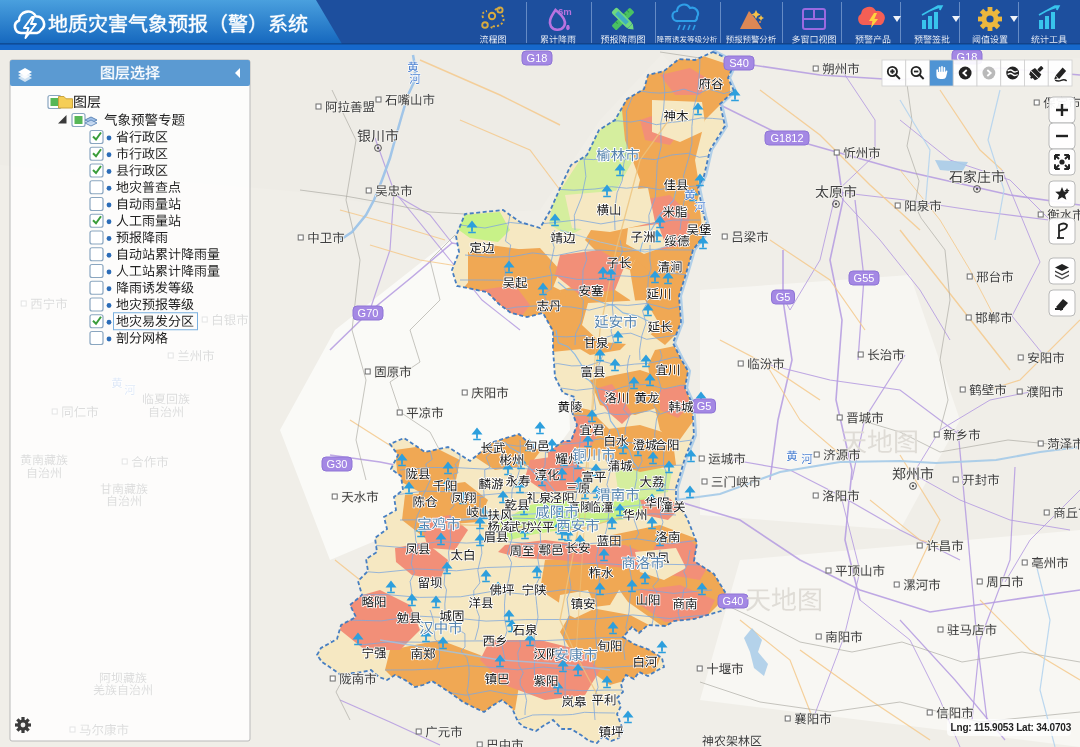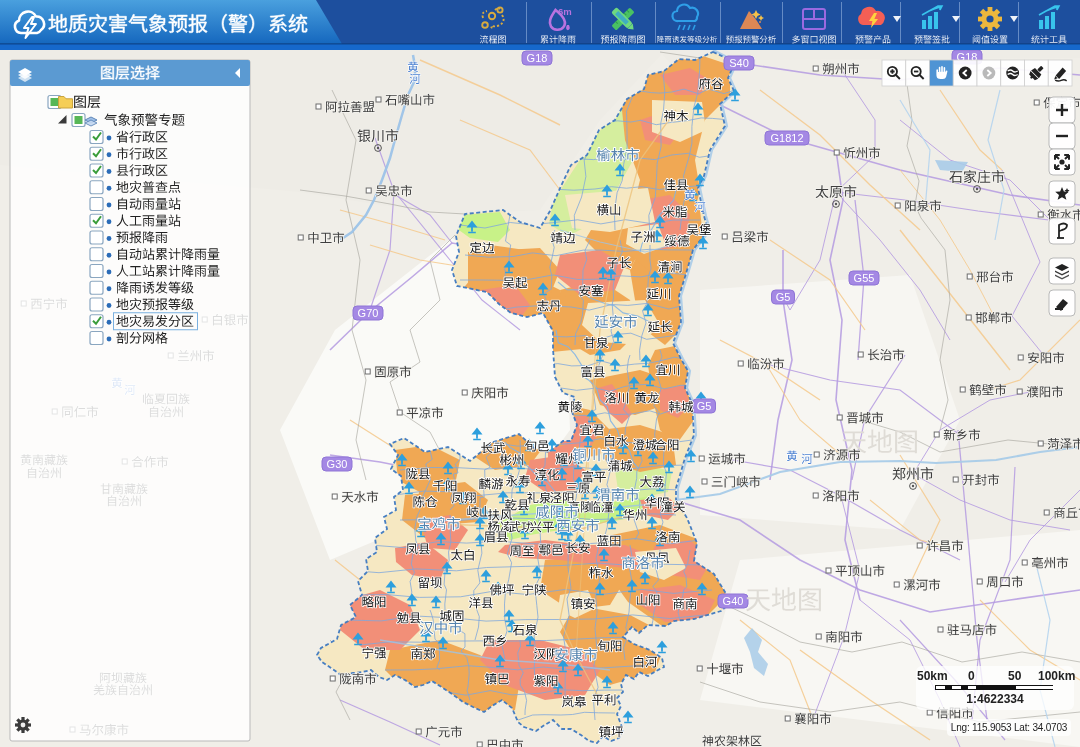--- a/index.html
+++ b/index.html
@@ -14,21 +14,21 @@
 .pt{fill:#fff;stroke:#fff;stroke-width:3;paint-order:stroke}
 .pk{fill:#222}
 #scale{position:absolute;left:916px;top:666px;width:158px;height:44px;background:rgba(255,255,255,0.75);border-radius:6px}
 #scale .row{position:relative;height:16px;font-size:12px;font-weight:bold;color:#222}
 #scale .row span{position:absolute;top:3px}
 #scale .bar{position:relative;margin-left:19px;margin-top:3px;width:118px;height:5px;border:1px solid #111}
 #scale .bar i{position:absolute;top:0;height:3px}
 #scale .bar .b{background:#111}
 #scale .bar .w{background:#fff}
 #scale .ratio{text-align:center;font-size:12px;font-weight:bold;color:#222;margin-top:2px}
-#lnglat{position:absolute;left:947px;top:719px;width:124px;height:17px;background:rgba(255,255,255,0.75);border-radius:4px;font-size:10px;font-weight:normal;color:#222;text-align:center;line-height:17px;letter-spacing:-0.2px;white-space:nowrap}
+#lnglat{position:absolute;left:947px;top:719px;width:124px;height:17px;background:rgba(255,255,255,0.75);border-radius:4px;font-size:10px;font-weight:bold;color:#222;text-align:right;line-height:17px;letter-spacing:-0.2px;white-space:nowrap}
 </style></head><body>
 <div id="stage">
     <svg id="all" width="1080" height="747" viewBox="0 0 1080 747">
       <defs>
         <path id="mk" d="M-5.5,-2.5 L0,-9.5 L5.5,-2.5 Z M-0.9,-2.5 L-0.9,1.5 L0.9,1.5 L0.9,-2.5 Z M-3.8,1.8 L3.8,1.8 L3.8,3.2 L-3.8,3.2 Z"></path>
         <path id="c0" d="M7 -46L7 -38L43 -38C40 -24 30 -9 4 2C6 3 8 6 9 8C35 -3 46 -18 50 -32C58 -13 72 1 92 8C93 6 95 3 97 1C76 -5 62 -19 56 -38L94 -38L94 -46L53 -46C53 -49 53 -53 53 -57L53 -69L89 -69L89 -76L10 -76L10 -69L45 -69L45 -57C45 -53 45 -49 45 -46Z"></path>
         <path id="c1" d="M43 -75L43 -47L32 -43L35 -36L43 -40L43 -8C43 3 46 6 58 6C60 6 80 6 82 6C93 6 95 1 96 -12C94 -13 91 -14 90 -15C89 -4 88 -1 82 -1C78 -1 61 -1 58 -1C51 -1 50 -2 50 -8L50 -43L64 -48L64 -14L71 -14L71 -51L85 -57C85 -41 84 -30 84 -28C83 -25 82 -25 81 -25C80 -25 77 -25 74 -25C75 -24 76 -21 76 -19C79 -19 83 -19 85 -19C88 -20 90 -22 91 -26C92 -30 92 -45 92 -64L92 -65L87 -67L86 -66L84 -65L71 -59L71 -84L64 -84L64 -56L50 -50L50 -75ZM3 -15L6 -8C15 -12 26 -17 37 -22L36 -29L24 -24L24 -53L36 -53L36 -60L24 -60L24 -83L17 -83L17 -60L4 -60L4 -53L17 -53L17 -21C12 -19 7 -17 3 -15Z"></path>
         <path id="c2" d="M38 -28C46 -26 56 -23 61 -20L64 -25C59 -28 49 -31 41 -32ZM28 -15C41 -14 59 -10 68 -6L72 -12C62 -15 44 -19 31 -20ZM8 -80L8 8L16 8L16 4L84 4L84 8L92 8L92 -80ZM16 -3L16 -73L84 -73L84 -3ZM41 -71C36 -63 28 -55 19 -50C21 -49 23 -46 24 -45C28 -47 31 -50 34 -52C37 -49 40 -46 44 -43C36 -39 26 -36 17 -35C19 -33 20 -30 21 -28C31 -31 41 -34 51 -40C59 -35 69 -32 78 -30C79 -31 81 -34 82 -35C74 -37 65 -40 57 -43C64 -48 71 -54 75 -61L71 -63L70 -63L44 -63C45 -65 46 -67 48 -69ZM38 -56L38 -57L64 -57C61 -53 56 -50 51 -46C46 -49 41 -53 38 -56Z"></path>
         <path id="c3" d="M50 -31C54 -25 59 -16 61 -11L68 -14C65 -20 60 -28 56 -34ZM76 -63L76 -48L46 -48L46 -41L76 -41L76 -1C76 0 76 1 74 1C73 1 67 1 61 0C62 3 64 6 64 8C72 8 77 8 80 7C83 5 84 3 84 -1L84 -41L95 -41L95 -48L84 -48L84 -63ZM40 -64C36 -53 30 -40 21 -32C22 -30 24 -27 25 -25C27 -28 30 -31 33 -34L33 8L40 8L40 -45C43 -51 45 -56 47 -62ZM47 -83C48 -80 50 -76 52 -73L11 -73L11 -37C11 -24 11 -7 4 4C6 5 9 7 10 8C18 -4 19 -23 19 -37L19 -66L95 -66L95 -73L60 -73C59 -77 56 -81 54 -85Z"></path>
         <path id="c4" d="M59 -78C68 -71 80 -61 86 -54L92 -59C86 -66 74 -76 65 -82ZM34 -82C27 -73 17 -65 8 -60C10 -58 13 -56 14 -54C23 -60 34 -70 41 -79ZM50 -66C41 -51 22 -37 4 -31C6 -29 7 -26 8 -23C13 -25 18 -28 22 -30L22 8L30 8L30 4L71 4L71 8L79 8L79 -29C83 -27 87 -25 91 -23C92 -26 95 -29 97 -30C81 -36 64 -47 54 -59L56 -62ZM30 -3L30 -25L71 -25L71 -3ZM25 -32C35 -38 43 -46 50 -54C56 -46 65 -38 74 -32Z"></path>
@@ -1880,31 +1880,13 @@
         </g>
         <rect x="4" y="200" width="26" height="26" rx="4" fill="rgba(255,255,255,0.94)" stroke="#b9b9b9"></rect>
         <g transform="translate(17,213)">
           <g>
             <path d="M-6,4 L1,-4 L6,0 L-1,8 Z" fill="#222"></path>
             <path d="M-7,6 h8" stroke="#222" stroke-width="2"></path>
           </g>
         </g>
       </g>
     </svg>
-    <div id="scale">
-      <div class="row">
-        <span style="left:1px">50km</span>
-        <span style="left:52px">0</span>
-        <span style="left:92px">50</span>
-        <span style="left:122px">100km</span>
-      </div>
-      <div class="bar">
-        <i style="left:0;width:9px" class="w"></i>
-        <i style="left:9px;width:7px" class="b"></i>
-        <i style="left:16px;width:9px" class="w"></i>
-        <i style="left:25px;width:7px" class="b"></i>
-        <i style="left:32px;width:8px" class="w"></i>
-        <i style="left:40px;width:40px" class="b"></i>
-        <i style="left:80px;width:38px" class="w"></i>
-      </div>
-      <div class="ratio">1:4622334</div>
-    </div>
     <div id="lnglat">Lng: 115.9053 Lat: 34.0703</div>
   </div>
 </body></html>

